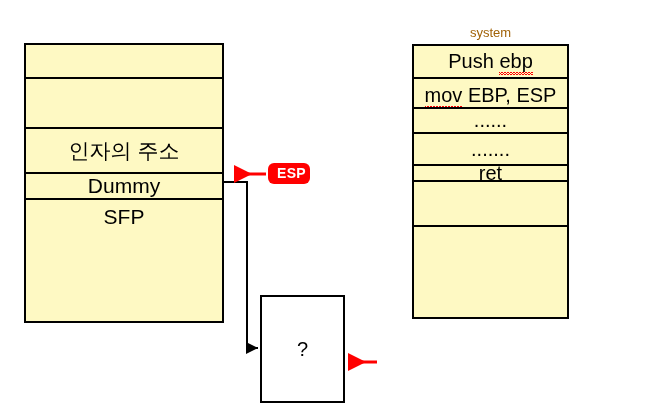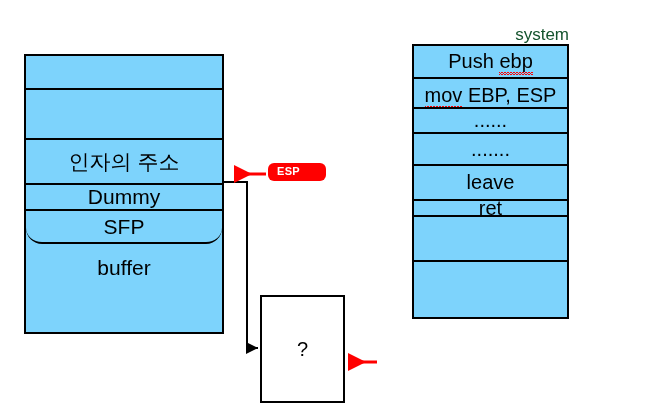--- a/index.html
+++ b/index.html
@@ -14,63 +14,63 @@
     background: #ffffff;
     overflow: hidden;
     font-family: "Liberation Sans", sans-serif;
   }
 
   
   .stack {
     position: absolute;
     box-sizing: border-box;
     border: 2px solid #000000;
-    background: #7dd3fc;
+    background: #fef9c3;
   }
   .stack-row {
     box-sizing: border-box;
     border-bottom: 2px solid #000000;
     display: flex;
     align-items: center;
     justify-content: center;
     text-align: center;
     color: #000000;
     overflow: hidden;
     white-space: nowrap;
   }
   .stack-row:last-child {
     border-bottom: none;
   }
 
   
   #left-stack {
     left: 24px;
-    top: 54px;
+    top: 43px;
     width: 200px;
     height: 280px;
   }
   #left-stack .stack-row { font-size: 21px; }
 
   
   #right-stack {
     left: 412px;
     top: 44px;
     width: 157px;
     height: 275px;
   }
   #right-stack .stack-row { font-size: 20px; }
 
   #system-label {
     position: absolute;
     left: 412px;
     top: 25px;
     width: 157px;
-    text-align: right;
-    font-size: 17px;
-    color: #14532d;
+    text-align: center;
+    font-size: 13px;
+    color: #a16207;
   }
 
   
   .squiggle {
     position: relative;
     display: inline-block;
   }
   .squiggle::after {
     content: "";
     position: absolute;
@@ -101,23 +101,23 @@
     font-size: 20px;
     color: #000000;
   }
 
   
   .reg-badge {
     position: absolute;
     background: #ff0000;
     color: #ffffff;
     font-weight: bold;
-    font-size: 11px;
+    font-size: 14px;
     border-radius: 6px;
-    padding: 2px 26px 3px 9px;
+    padding: 2px 4px 3px 9px;
     line-height: 1.15;
     letter-spacing: 0.3px;
     white-space: nowrap;
   }
   #esp-badge { left: 268px; top: 163px; }
   #eip-badge { left: 379px; top: 350px; }
 
   
   #overlay {
     position: absolute;
@@ -139,46 +139,40 @@
       </div>
     <div class="stack-row" style="height:50px;">
         <span></span>
       </div>
     <div class="stack-row" style="height:45px;">
         <span>인자의 주소</span>
       </div>
     <div class="stack-row" style="height:26px;">
         <span>Dummy</span>
       </div>
-    <div class="stack-row" style="height:33px;border-radius:16px;">
+    <div class="stack-row" style="height:33px;">
         <span>SFP</span>
-      </div>
-    <div class="stack-row" style="height:47px;">
-        <span>buffer</span>
       </div>
   </div>
 
   <div id="system-label">system</div>
 
   <div class="stack" id="right-stack">
     <div class="stack-row" style="height:33px;">
       <span>Push&nbsp;<span class="squiggle">ebp</span></span>
     </div>
     <div class="stack-row" style="height:30px;align-items:flex-end;">
       <span><span class="squiggle">mov</span>&nbsp;EBP, ESP</span>
     </div>
     <div class="stack-row" style="height:25px;">
         <span>......</span>
       </div>
     <div class="stack-row" style="height:32px;">
         <span>.......</span>
       </div>
-    <div class="stack-row" style="height:35px;">
-        <span>leave</span>
-      </div>
     <div class="stack-row" style="height:16px;">
         <span>ret</span>
       </div>
     <div class="stack-row" style="height:45px;">
         <span></span>
       </div>
     <div class="stack-row" style="height:41px;">
         <span></span>
       </div>
   </div>

